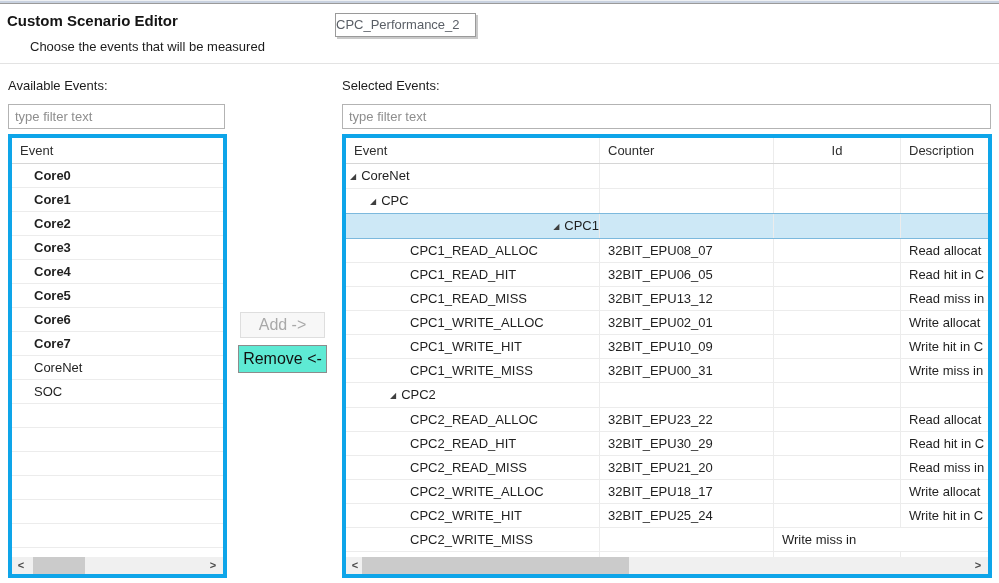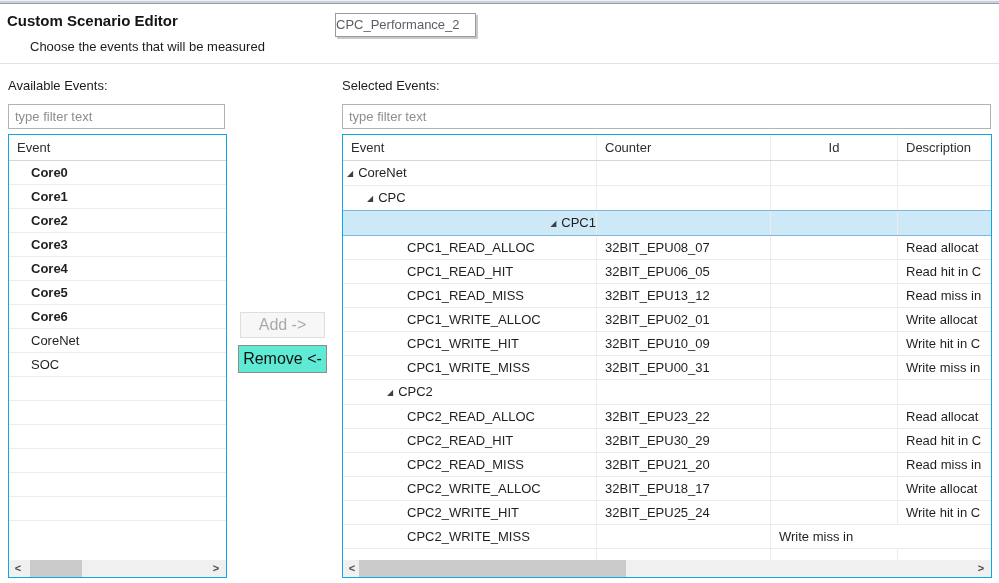--- a/index.html
+++ b/index.html
@@ -25,21 +25,21 @@
   .lbl-avail { left:8px; top:78px; }
   .lbl-sel   { left:342px; top:78px; }
 
   .filter { position:absolute; height:25px; border:1px solid #b3b3b3; padding:0 6px;
     font-family:"Liberation Sans", sans-serif; font-size:13px; color:#333; outline:none; background:#fff; }
   .filter::placeholder { color:#8e8e8e; opacity:1; }
   .flt-left  { left:8px;   top:104px; width:217px; }
   .flt-right { left:342px; top:104px; width:649px; }
 
   
-  .tbl { position:absolute; top:134px; height:444px; border:1px solid #0ea5e9; background:#fff;
+  .tbl { position:absolute; top:134px; height:444px; border:4px solid #0ea5e9; background:#fff;
     display:flex; flex-direction:column; overflow:hidden; }
   .tbl-left  { left:8px;   width:219px; }
   .tbl-right { left:342px; width:650px; }
 
   .thead { flex:0 0 26px; border-bottom:1px solid #d6d6d6; color:#2e2e2e; line-height:25px; background:#fff; }
   .tbl-left .thead { padding-left:8px; }
 
   .lrow { flex:0 0 24px; border-bottom:1px solid #ececec; padding-left:22px; line-height:23px;
     white-space:nowrap; overflow:hidden; }
   .lrow.b { font-weight:bold; }
@@ -98,20 +98,21 @@
   <div class="tbl tbl-left">
     <div class="thead">Event</div>
     <div style="display:flex;flex-direction:column;flex:1 1 auto;min-height:0;">
     <div class="lrow b">Core0</div>
         <div class="lrow b">Core1</div>
         <div class="lrow b">Core2</div>
         <div class="lrow b">Core3</div>
         <div class="lrow b">Core4</div>
         <div class="lrow b">Core5</div>
         <div class="lrow b">Core6</div>
+        <div class="lrow b">Core7</div>
         <div class="lrow">CoreNet</div>
         <div class="lrow">SOC</div>
         <div class="lrow empty"></div>
         <div class="lrow empty"></div>
         <div class="lrow empty"></div>
         <div class="lrow empty"></div>
         <div class="lrow empty"></div>
         <div class="lrow empty"></div>
       </div>
     <div class="filler"></div>

